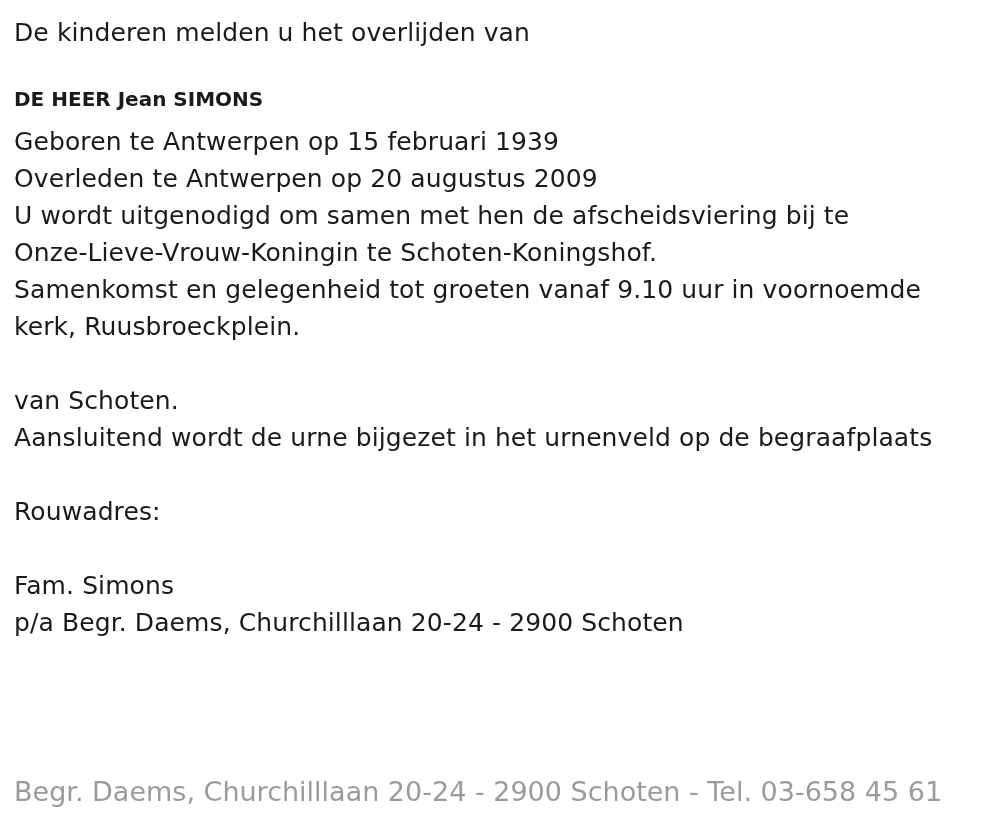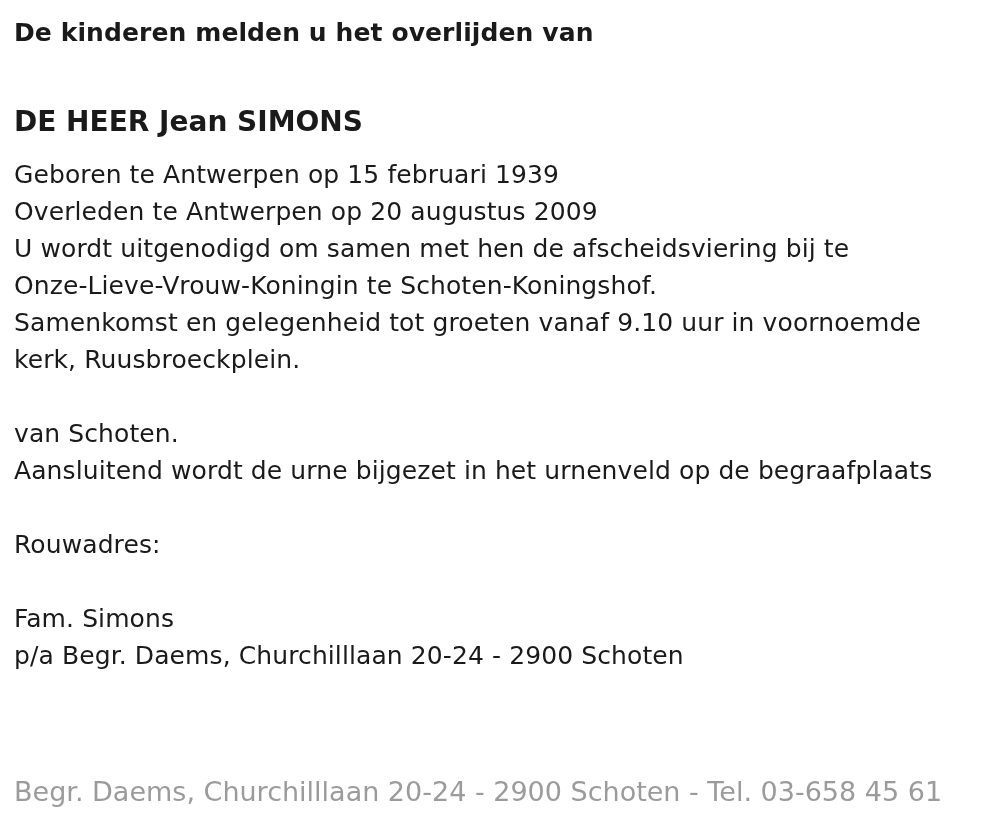--- a/index.html
+++ b/index.html
@@ -21,28 +21,27 @@
     padding: 14px 18px 0 14px;
     position: relative;
   }
   .line {
     font-size: 25px;
     line-height: 37px;
     letter-spacing: 0.1px;
     white-space: pre-wrap;
   }
   .intro {
-    margin-bottom: 51px;
-    font-weight: bold;
+    margin-bottom: 28px;
   }
   .name {
-    font-size: 28px;
+    font-size: 20px;
     font-weight: bold;
     line-height: 40px;
-    margin-bottom: 14px;
+    margin-bottom: 4px;
   }
   .block {
     margin: 0;
   }
   .spacer-lg {
     height: 37px;
   }
   .spacer-md {
     height: 37px;
   }

